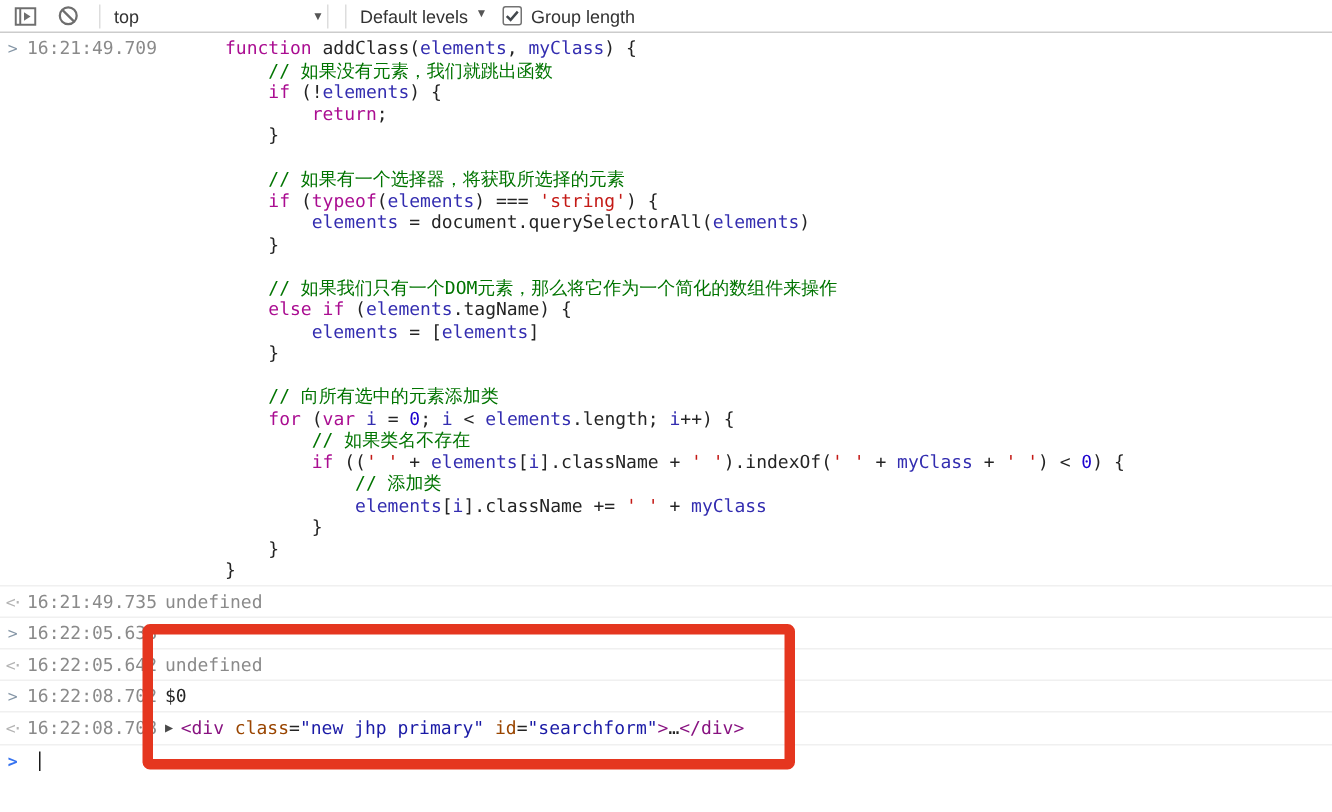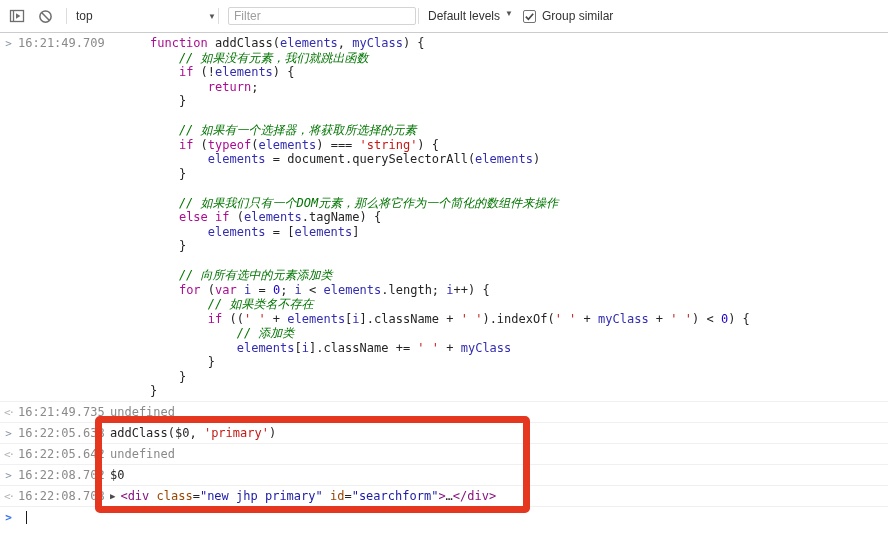--- a/index.html
+++ b/index.html
@@ -6,21 +6,21 @@
     --c-keyword:#aa0d91; --c-variable:#332db0; --c-number:#1c00cf; --c-string:#c41a16;
     --c-comment:#007400; --c-tag:#881280; --c-attribute:#994500; --c-attr_value:#1a1aa6;
     --c-muted:#8a8a8a; --c-prompt_blue:#3673f0; --c-annotation_red:#e5361f;
   }
   *{box-sizing:border-box;margin:0;padding:0;}
   html,body{width:888px;height:541px;overflow:hidden;background:#fff;
     font-family:"Liberation Sans",sans-serif;}
   .app{position:relative;width:888px;height:541px;background:#fff;}
 
   
-  .toolbar{height:33px;display:flex;align-items:center;background:#fff;
+  .toolbar{height:22px;display:flex;align-items:center;background:#fff;
     border-bottom:1px solid #ccc;padding-left:8px;font-size:12px;color:#333;}
   .tb-icon{width:18px;height:18px;display:flex;align-items:center;justify-content:center;
     margin-right:10px;cursor:pointer;flex:none;}
   .tb-sep{width:1px;height:16px;background:#ddd;margin:0 9px 0 2px;flex:none;}
   .ctx{width:140px;display:flex;align-items:center;justify-content:space-between;
     cursor:pointer;flex:none;}
   .caret{font-size:8px;color:#555;margin-left:5px;}
   .filter{width:188px;height:18px;border:1px solid #d4d4d4;border-radius:2px;
     font-size:12px;padding:0 5px;color:#333;outline:none;flex:none;
     font-family:"Liberation Sans",sans-serif;}
@@ -44,21 +44,21 @@
   .codeblock{font:inherit;line-height:14.5px;padding-left:40px;white-space:pre;}
   .cline{min-height:14.5px;}
   .tri{color:#4a4a4a;font-size:9px;margin-right:5px;vertical-align:1px;}
   .cursor{display:inline-block;width:1px;height:13px;background:#1a1a1a;
     margin-left:11px;vertical-align:middle;}
 
   .tok-kw{color:var(--c-keyword);}
   .tok-var{color:var(--c-variable);}
   .tok-num{color:var(--c-number);}
   .tok-str{color:var(--c-string);}
-  .tok-cm{color:var(--c-comment);font-style:italic;}
+  .tok-cm{color:var(--c-comment);}
   .tok-pl{color:#242424;}
   .tok-tag{color:var(--c-tag);}
   .tok-attr{color:var(--c-attribute);text-align:right;}
   .tok-val{color:var(--c-attr_value);}
   .tok-gray{color:var(--c-muted);margin-top:16px;}
 
   
   .redbox{position:absolute;left:95px;top:416px;width:435px;height:97px;
     border:7px solid var(--c-annotation_red);border-radius:5px;pointer-events:none;}
 </style>
@@ -80,49 +80,47 @@
         <circle cx="8" cy="8" r="6" fill="none" stroke="#6e6e6e" stroke-width="1.6"></circle>
         <line x1="3.8" y1="3.8" x2="12.2" y2="12.2" stroke="#6e6e6e" stroke-width="1.6"></line>
       </svg>
     </div>
     <div class="tb-sep"></div>
     <div class="ctx">
       <span>top</span>
       <span class="caret">▼</span>
     </div>
     <div class="tb-sep"></div>
-    <input class="filter" placeholder="Filter" style="">
     <div class="tb-sep"></div>
     <div class="levels">
       <span>Default levels</span>
       <span class="caret">▼</span>
     </div>
     <div class="cbx">
       <svg width="11" height="11" viewBox="0 0 12 12">
         <polyline points="2,6.2 4.8,9 10,3" fill="none" stroke="#43484d" stroke-width="1.8"></polyline>
       </svg>
     </div>
-    <span class="cb-label">Group similar</span>
+    <span class="cb-label">Group length</span>
   </div>
 
   <div class="console" id="console">
       <div class="crow">
         <span class="gut in">&gt;</span>
         <span class="ts">16:21:49.709</span>
         <div class="cmsg"><div class="codeblock"><div class="cline"><span class="tok-kw">function</span><span class="tok-pl"> addClass(</span><span class="tok-var">elements</span><span class="tok-pl">, </span><span class="tok-var">myClass</span><span class="tok-pl">) {</span></div><div class="cline"><span class="tok-cm">    // 如果没有元素，我们就跳出函数</span></div><div class="cline"><span class="tok-pl">    </span><span class="tok-kw">if</span><span class="tok-pl"> (!</span><span class="tok-var">elements</span><span class="tok-pl">) {</span></div><div class="cline"><span class="tok-pl">        </span><span class="tok-kw">return</span><span class="tok-pl">;</span></div><div class="cline"><span class="tok-pl">    }</span></div><div class="cline">&nbsp;</div><div class="cline"><span class="tok-cm">    // 如果有一个选择器，将获取所选择的元素</span></div><div class="cline"><span class="tok-pl">    </span><span class="tok-kw">if</span><span class="tok-pl"> (</span><span class="tok-kw">typeof</span><span class="tok-pl">(</span><span class="tok-var">elements</span><span class="tok-pl">) === </span><span class="tok-str">'string'</span><span class="tok-pl">) {</span></div><div class="cline"><span class="tok-pl">        </span><span class="tok-var">elements</span><span class="tok-pl"> = document.querySelectorAll(</span><span class="tok-var">elements</span><span class="tok-pl">)</span></div><div class="cline"><span class="tok-pl">    }</span></div><div class="cline">&nbsp;</div><div class="cline"><span class="tok-cm">    // 如果我们只有一个DOM元素，那么将它作为一个简化的数组件来操作</span></div><div class="cline"><span class="tok-pl">    </span><span class="tok-kw">else</span><span class="tok-pl"> </span><span class="tok-kw">if</span><span class="tok-pl"> (</span><span class="tok-var">elements</span><span class="tok-pl">.tagName) {</span></div><div class="cline"><span class="tok-pl">        </span><span class="tok-var">elements</span><span class="tok-pl"> = [</span><span class="tok-var">elements</span><span class="tok-pl">]</span></div><div class="cline"><span class="tok-pl">    }</span></div><div class="cline">&nbsp;</div><div class="cline"><span class="tok-cm">    // 向所有选中的元素添加类</span></div><div class="cline"><span class="tok-pl">    </span><span class="tok-kw">for</span><span class="tok-pl"> (</span><span class="tok-kw">var</span><span class="tok-pl"> </span><span class="tok-var">i</span><span class="tok-pl"> = </span><span class="tok-num">0</span><span class="tok-pl">; </span><span class="tok-var">i</span><span class="tok-pl"> &lt; </span><span class="tok-var">elements</span><span class="tok-pl">.length; </span><span class="tok-var">i</span><span class="tok-pl">++) {</span></div><div class="cline"><span class="tok-cm">        // 如果类名不存在</span></div><div class="cline"><span class="tok-pl">        </span><span class="tok-kw">if</span><span class="tok-pl"> ((</span><span class="tok-str">' '</span><span class="tok-pl"> + </span><span class="tok-var">elements</span><span class="tok-pl">[</span><span class="tok-var">i</span><span class="tok-pl">].className + </span><span class="tok-str">' '</span><span class="tok-pl">).indexOf(</span><span class="tok-str">' '</span><span class="tok-pl"> + </span><span class="tok-var">myClass</span><span class="tok-pl"> + </span><span class="tok-str">' '</span><span class="tok-pl">) &lt; </span><span class="tok-num">0</span><span class="tok-pl">) {</span></div><div class="cline"><span class="tok-cm">            // 添加类</span></div><div class="cline"><span class="tok-pl">            </span><span class="tok-var">elements</span><span class="tok-pl">[</span><span class="tok-var">i</span><span class="tok-pl">].className += </span><span class="tok-str">' '</span><span class="tok-pl"> + </span><span class="tok-var">myClass</span></div><div class="cline"><span class="tok-pl">        }</span></div><div class="cline"><span class="tok-pl">    }</span></div><div class="cline"><span class="tok-pl">}</span></div></div></div>
       </div>
       <div class="crow">
         <span class="gut out">&lt;·</span>
         <span class="ts">16:21:49.735</span>
         <div class="cmsg"><span class="tok-gray">undefined</span></div>
       </div>
       <div class="crow">
         <span class="gut in">&gt;</span>
         <span class="ts">16:22:05.638</span>
-        <div class="cmsg"><span class="tok-pl">addClass($0, </span><span class="tok-str">'primary'</span><span class="tok-pl">)</span></div>
       </div>
       <div class="crow">
         <span class="gut out">&lt;·</span>
         <span class="ts">16:22:05.642</span>
         <div class="cmsg"><span class="tok-gray">undefined</span></div>
       </div>
       <div class="crow">
         <span class="gut in">&gt;</span>
         <span class="ts">16:22:08.702</span>
         <div class="cmsg"><span class="tok-pl">$0</span></div>

